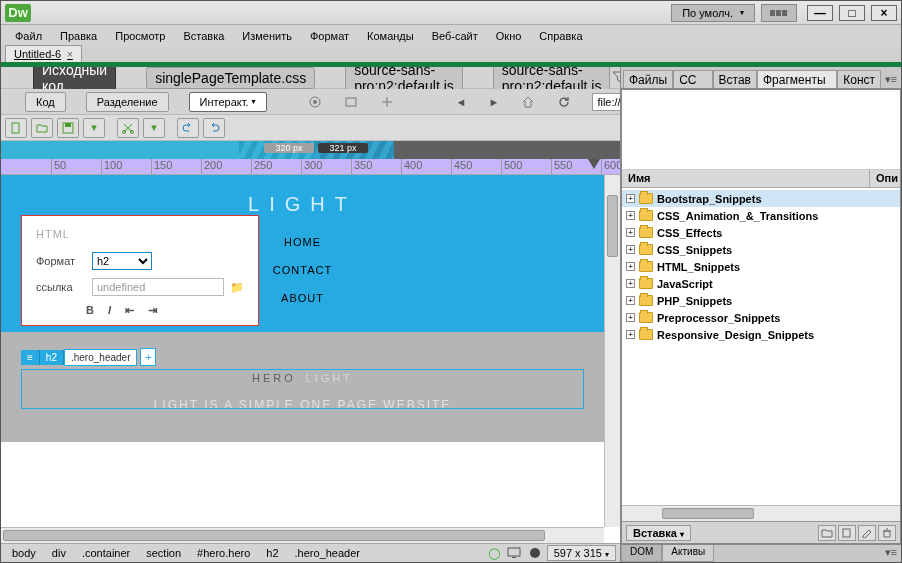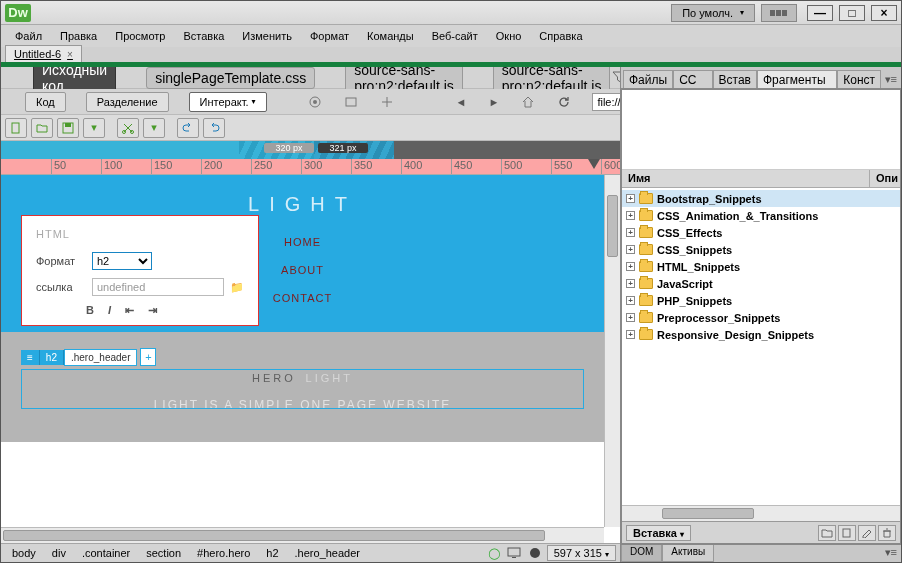--- a/index.html
+++ b/index.html
@@ -50,34 +50,34 @@
 
 
 .bp-bar { height: 18px; background: #606060; position: relative; }
 .bp-seg1 { position:absolute; left:0; top:0; height:18px; width:313px; background: #38b3d8; }
 .bp-chevr1 { position:absolute; left:238px; top:0; height:18px; width:75px; background: repeating-linear-gradient(115deg,#2ba0c5 0 6px,#38b3d8 6px 12px); }
 .bp-label1 { position:absolute; left:263px; top:2px; width:50px; background:#a0a0a0; color:#fff; font-size:9px; text-align:center; border-radius:2px; }
 .bp-seg2 { position:absolute; left:313px; top:0; height:18px; width:80px; background: repeating-linear-gradient(115deg,#2a8fb5 0 6px,#35a5cd 6px 12px); }
 .bp-label2 { position:absolute; left:317px; top:2px; width:50px; background:#3a3a3a; color:#fff; font-size:9px; text-align:center; border-radius:2px; }
 
 
-.ruler { height: 16px; background: #fca5a5; border-bottom: 1px solid #aaa; position: relative; font-size:8px; color:#666; overflow:hidden;padding-left:46px; }
+.ruler { height: 16px; background: #c4b5fd; border-bottom: 1px solid #aaa; position: relative; font-size:8px; color:#666; overflow:hidden;padding-left:46px; }
 .ruler-tick { position:absolute; top:0; height:16px; border-left:1px solid #999; padding-left:2px; }
 .ruler-marker { position:absolute; top:0; right:20px; width:0; height:0; border-left:6px solid transparent; border-right:6px solid transparent; border-top:10px solid #555; }
 
 
 .canvas-wrap { flex:1; position:relative; overflow:hidden; background:#fff; }
 .canvas-scroll-v { position:absolute; right:0; top:0; bottom:16px; width:16px; background:#eaeaea; border-left:1px solid #bbb; }
 .canvas-scroll-v::before { content:""; position:absolute; left:2px; top:20px; right:2px; height:60px; background:#bdbdbd; border:1px solid #999; border-radius:2px; }
 .canvas-scroll-h { position:absolute; bottom:0; left:0; right:16px; height:16px; background:#eaeaea; border-top:1px solid #bbb; }
 .canvas-scroll-h::before { content:""; position:absolute; top:2px; left:2px; bottom:2px; width:540px; background:#bdbdbd; border:1px solid #999; border-radius:2px; }
 .canvas-inner { position:absolute; left:0; top:0; right:16px; bottom:16px; overflow:hidden; }
 .site-header { background:#27aae1; text-align:center; padding-bottom:20px; }
 .site-title { color:#d5eef9; font-size:20px; letter-spacing:10px; padding:18px 0 12px; font-weight:300; }
-.site-nav { color:#7f1d1d; font-size:15px; letter-spacing:1px; }
+.site-nav { color:#000000; font-size:15px; letter-spacing:1px; }
 .site-nav div { padding:8px 0; }
 .hero-sec { background:#b5b5b5; text-align:center; padding:28px 0 30px; position:relative; }
 .hero-h2 { font-size:24px; letter-spacing:3px; font-weight:400; }
 .hero-h2 .h-dark{ color:#5f5f5f; } .hero-h2 .h-light{ color:#d7d7d7; }
 .hero-sub { color:#e2e2e2; font-size:12px; letter-spacing:2px; margin-top:10px; }
 
 
 .sel-outline { position:absolute; border:1px solid #27aae1; left:20px; right:20px; top:194px; height:40px; pointer-events:none; }
 .sel-tag { position:absolute; top:172px; left:20px; display:flex; align-items:center; height:20px; }
 .sel-seg { background:#27aae1; color:#fff; padding:2px 6px; font-size:10px; display:flex; align-items:center; gap:3px; border-right:1px solid #1a8abd; }
@@ -293,22 +293,22 @@
       <div class="ruler-tick" style="left:600px">600</div>
       <div class="ruler-marker"></div>
     </div>
 
     <div class="canvas-wrap">
       <div class="canvas-inner">
         <div class="site-header">
           <div class="site-title">LIGHT</div>
           <div class="site-nav">
             <div>HOME</div>
+            <div>CONTACT</div>
             <div>ABOUT</div>
-            <div>CONTACT</div>
           </div>
         </div>
         <div class="hero-sec">
           <div class="hero-h2"><span class="h-dark">HERO</span> <span class="h-light">LIGHT</span></div>
           <div class="hero-sub">LIGHT IS A SIMPLE ONE PAGE WEBSITE</div>
         </div>
 
         <div class="sel-outline"></div>
         <div class="sel-tag">
           <div class="sel-seg">≡</div>

